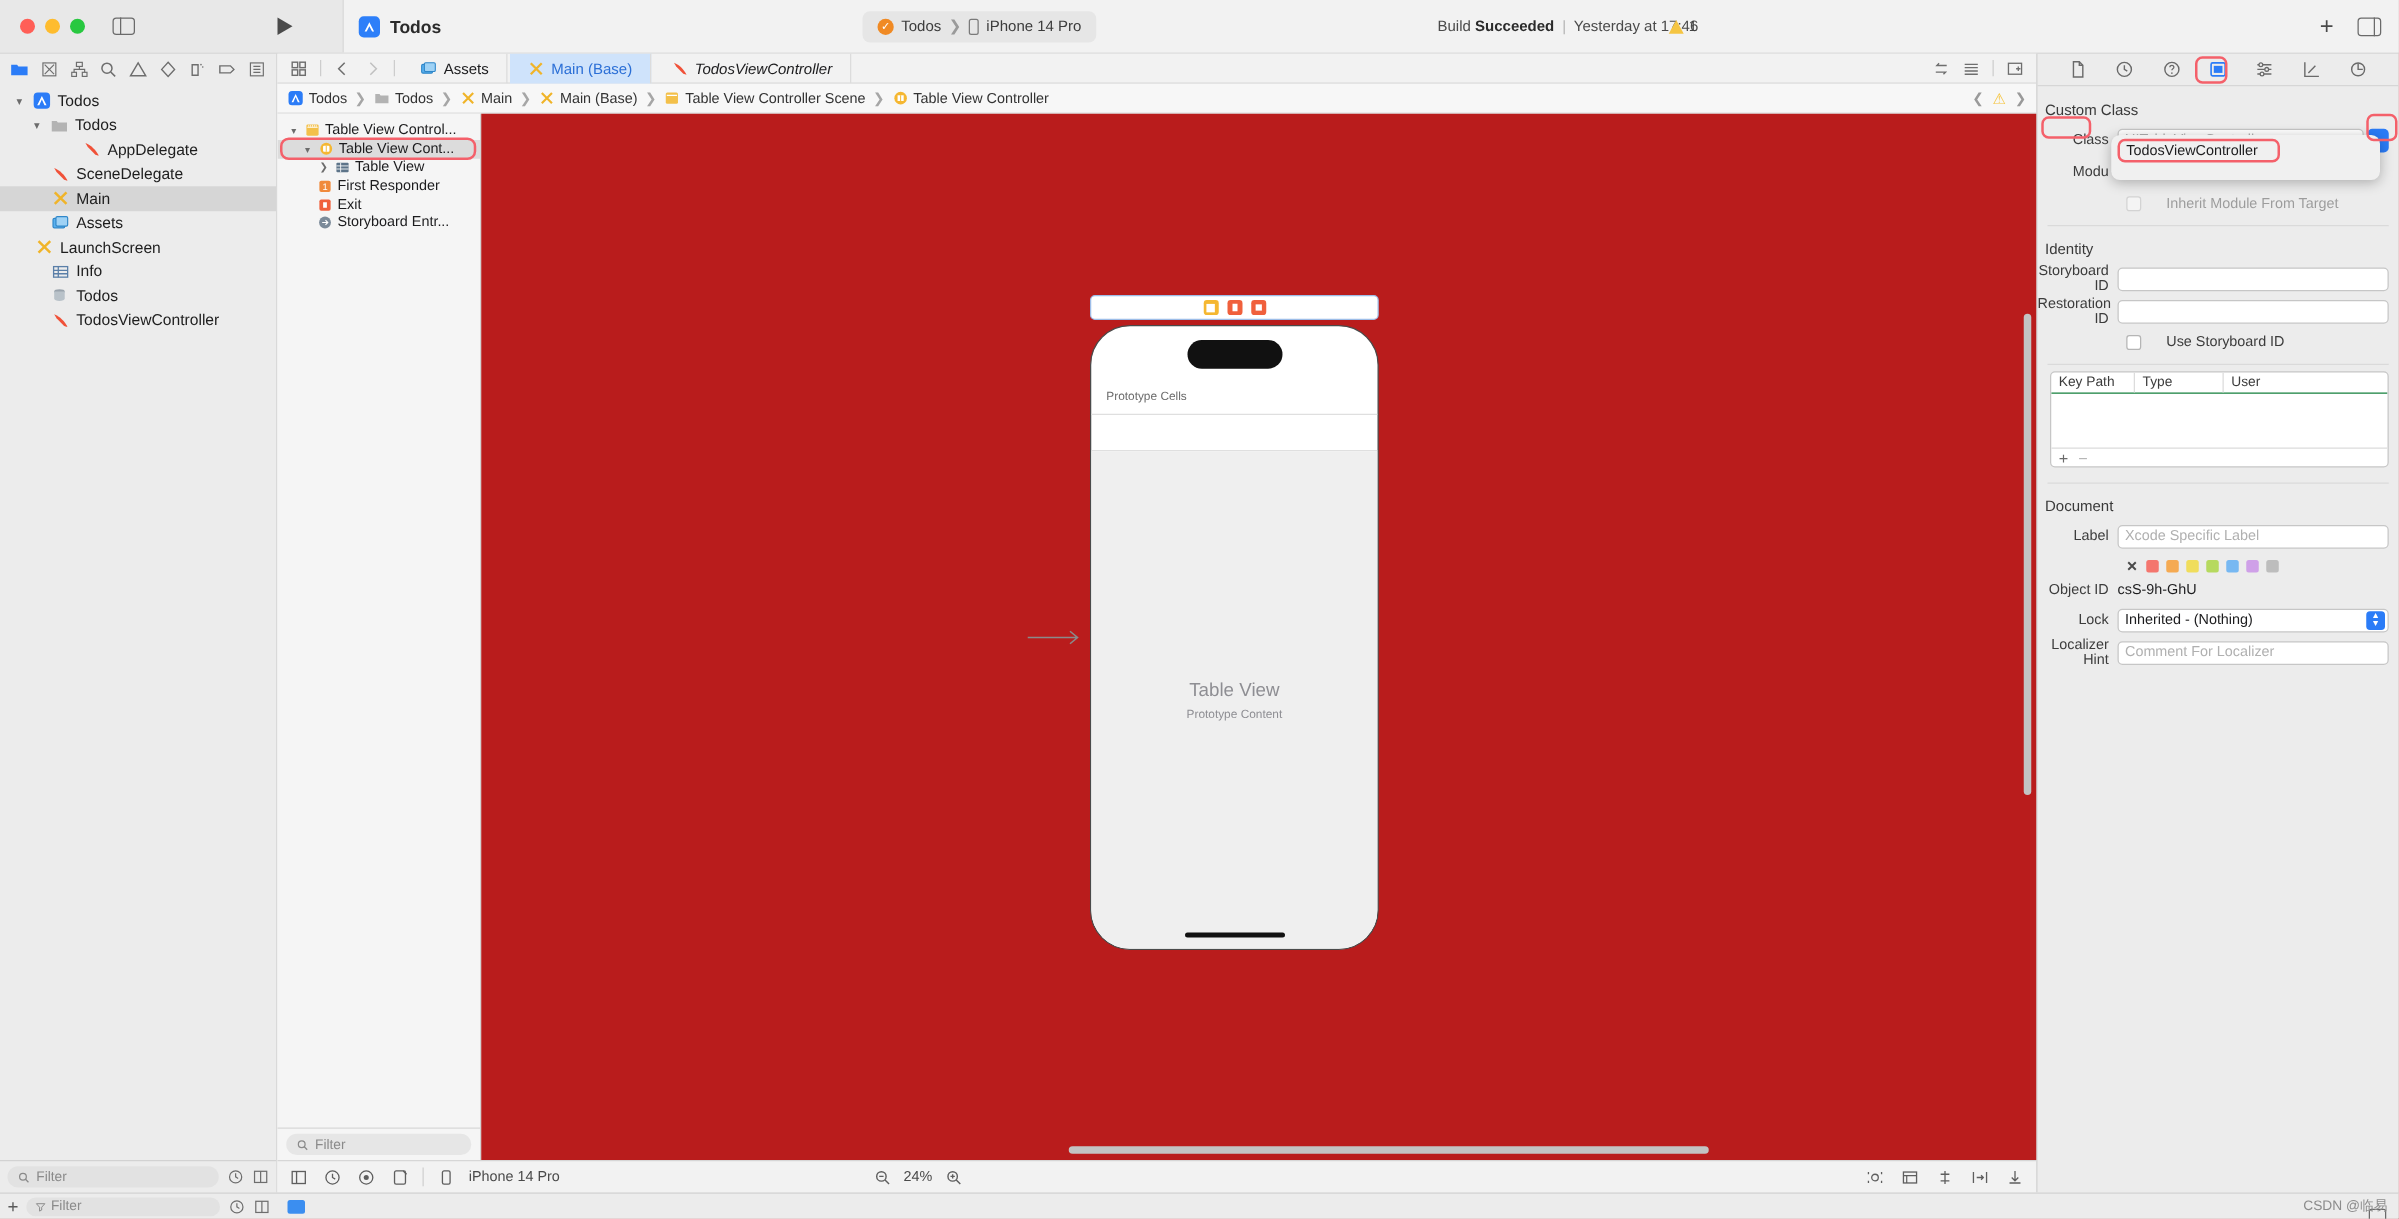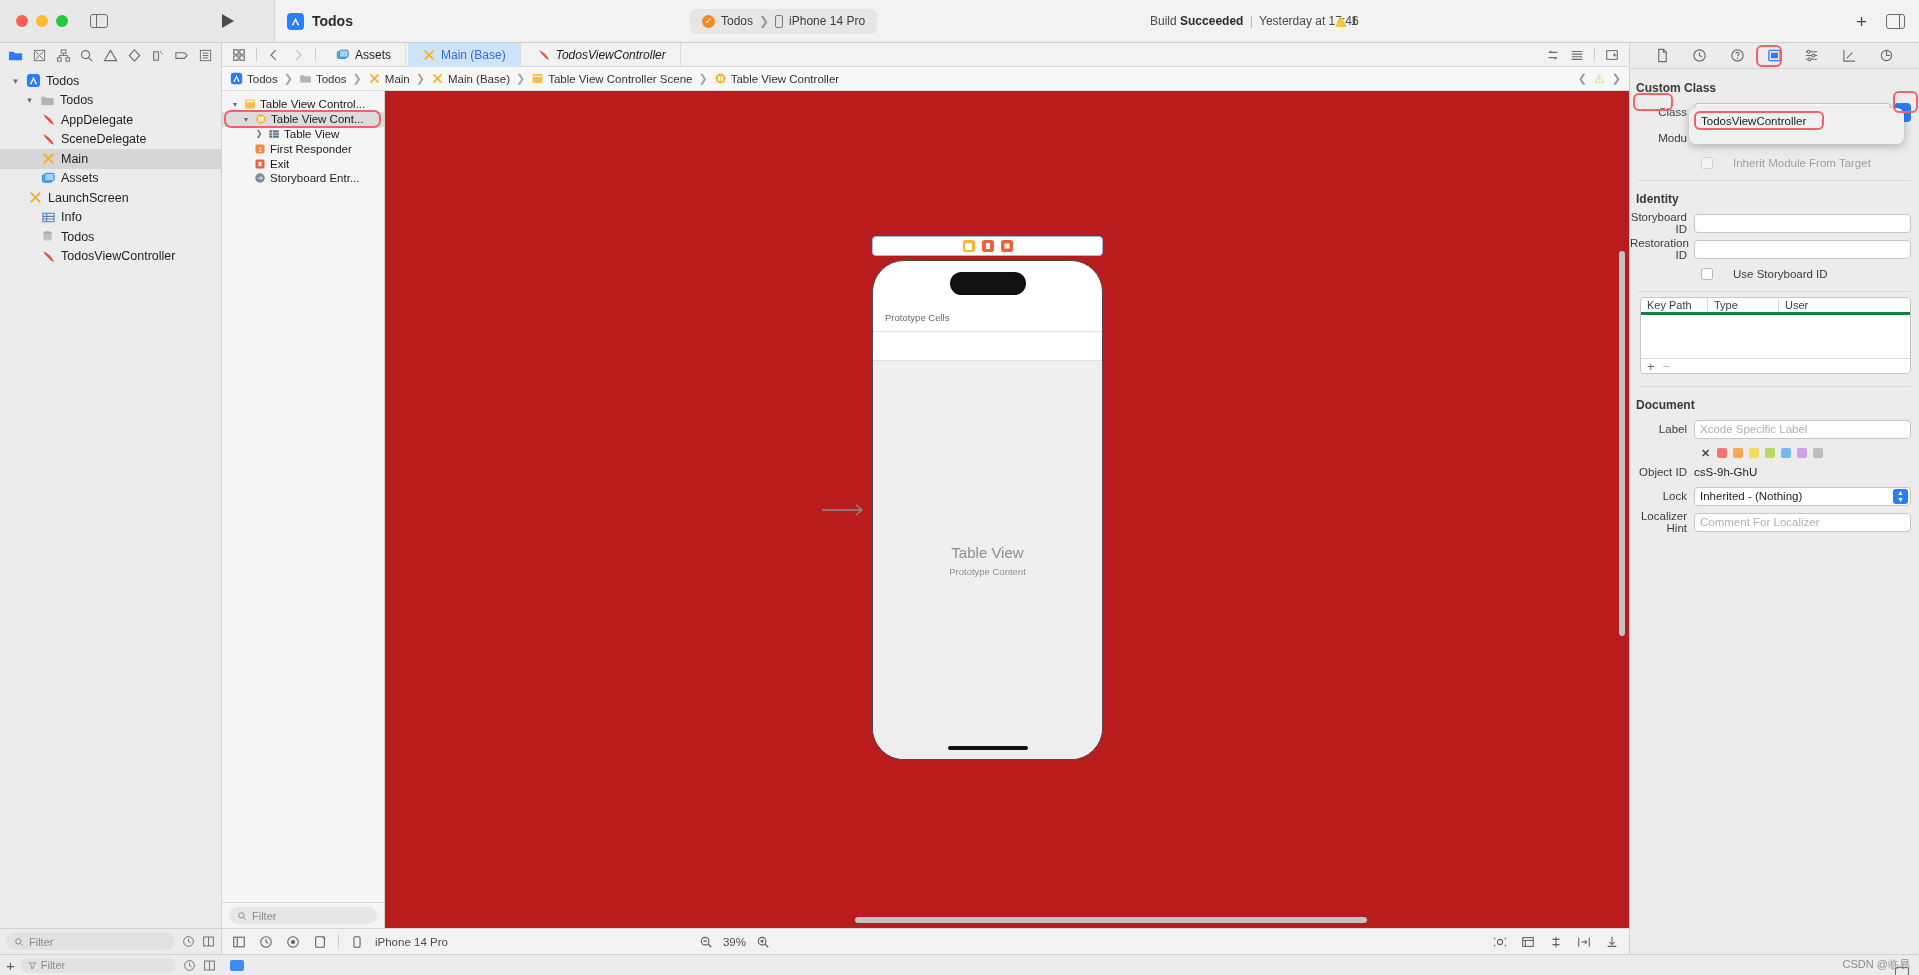--- a/index.html
+++ b/index.html
@@ -146,33 +146,33 @@
   .zoomgrp{display:flex;align-items:center;gap:8px;margin-left:240px;}
 
   
   .inspector{width:290px;background:#ececec;border-left:1px solid #d2d2d2;display:flex;flex-direction:column;}
   .insp-tabs{height:26px;display:flex;align-items:center;justify-content:space-evenly;
              border-bottom:1px solid #d6d6d6;padding:0 6px;position:relative;}
   .it{width:22px;height:20px;display:flex;align-items:center;justify-content:center;color:#6a6a6a;}
   .it svg{width:15px;height:15px;}
   .it.active{color:#2b7cf7;}
   .insp-body{flex:1;overflow:hidden;padding-top:6px;position:relative;}
-  .sec-title{font-size:12px;font-weight:700;color:#3a3a3a;padding:6px 0 6px 6px;}
+  .sec-title{font-size:12px;font-weight:400;color:#3a3a3a;padding:6px 0 6px 6px;}
   .frow{display:flex;align-items:center;height:22px;margin-bottom:4px;padding-right:8px;}
   .flab{width:64px;text-align:right;font-size:11.5px;color:#3c3c3c;padding-right:7px;flex:none;}
   .fin{flex:1;height:19px;background:#fff;border:1px solid #c6c6c6;border-radius:4px;
        display:flex;align-items:center;padding:0 5px;font-size:11.5px;color:#1c1c1e;}
   .fin .ph{color:#b0b0b0;}
   .stepper{width:17px;height:19px;background:#2b7cf7;border-radius:4px;margin-left:3px;
            display:flex;align-items:center;justify-content:center;color:#fff;font-size:8px;flex:none;}
   .chkrow{display:flex;align-items:center;gap:20px;padding-left:71px;height:20px;font-size:11.5px;color:#3c3c3c;}
   .chk{width:12px;height:12px;border:1px solid #b5b5b5;background:#fff;border-radius:2.5px;flex:none;}
   .divider{height:1px;background:#dadada;margin:7px 8px 5px 8px;}
   .table-box{margin:2px 8px 0 10px;border:1px solid #c6c6c6;border-radius:4px;background:#fff;overflow:hidden;}
-  .th-row{display:flex;height:17px;align-items:center;font-size:11px;color:#3c3c3c;border-bottom:3px solid #15803d;}
+  .th-row{display:flex;height:17px;align-items:center;font-size:11px;color:#3c3c3c;border-bottom:1px solid #15803d;}
   .th{padding-left:6px;border-right:1px solid #dcdcdc;height:100%;display:flex;align-items:center;}
   .tbl-empty{height:43px;}
   .tbl-foot{height:15px;display:flex;align-items:center;gap:8px;padding-left:6px;
             border-top:1px solid #dcdcdc;font-size:13px;color:#6a6a6a;}
   .swatches{display:flex;align-items:center;gap:6px;padding-left:71px;height:18px;}
   .sw{width:10px;height:10px;border-radius:2px;}
   .sw-x{font-size:11px;color:#4a4a4a;font-weight:700;margin-right:1px;}
   .objid{font-size:11.5px;color:#1c1c1e;}
   .ins-hl{position:absolute;border:2.5px solid #f4606a;border-radius:6px;pointer-events:none;}
   .popover{position:absolute;background:#f0f0f0;border-radius:7px;
@@ -308,21 +308,21 @@
         </div>
         <div class="row" style="padding-left:24px">
           <span class="tw">▾</span>
           <span class="ficon">
             <svg viewBox="0 0 16 16">
                 <path d="M1.5 4h4.2l1 1.3H14.5V13h-13z" fill="#b3b3b3"></path>
               </svg>
             </span>
           <span class="rlabel">Todos</span>
         </div>
-        <div class="row" style="padding-left:41px">
+        <div class="row" style="padding-left:66px">
           <span class="ficon">
             <svg viewBox="0 0 16 16">
                 <path d="M3 3c4 2.5 7 6 9 10-1-3.5-4-7.5-9-10z" fill="#f05138"></path>
                 <path d="M2.5 2.5c5 2 9 6 11.5 11L11 12.5 4.5 6z" fill="#f05138"></path>
               </svg>
             </span>
           <span class="rlabel">AppDelegate</span>
         </div>
         <div class="row" style="padding-left:41px">
           <span class="ficon">
@@ -680,21 +680,21 @@
           </div>
         <span>iPhone 14 Pro</span>
 
         <div class="zoomgrp">
           <div class="bb-ic">
             <svg viewBox="0 0 16 16">
                 <circle cx="7" cy="7" r="4.3" fill="none" stroke="currentColor" stroke-width="1.3"></circle>
                 <path d="M5 7h4M10.3 10.3L14 14" stroke="currentColor" stroke-width="1.3"></path>
               </svg>
             </div>
-          <span>39%</span>
+          <span>24%</span>
           <div class="bb-ic">
             <svg viewBox="0 0 16 16">
                 <circle cx="7" cy="7" r="4.3" fill="none" stroke="currentColor" stroke-width="1.3"></circle>
                 <path d="M5 7h4M7 5v4M10.3 10.3L14 14" stroke="currentColor" stroke-width="1.3"></path>
               </svg>
             </div>
         </div>
 
         <div class="bb-right">
           <div class="bb-ic">

